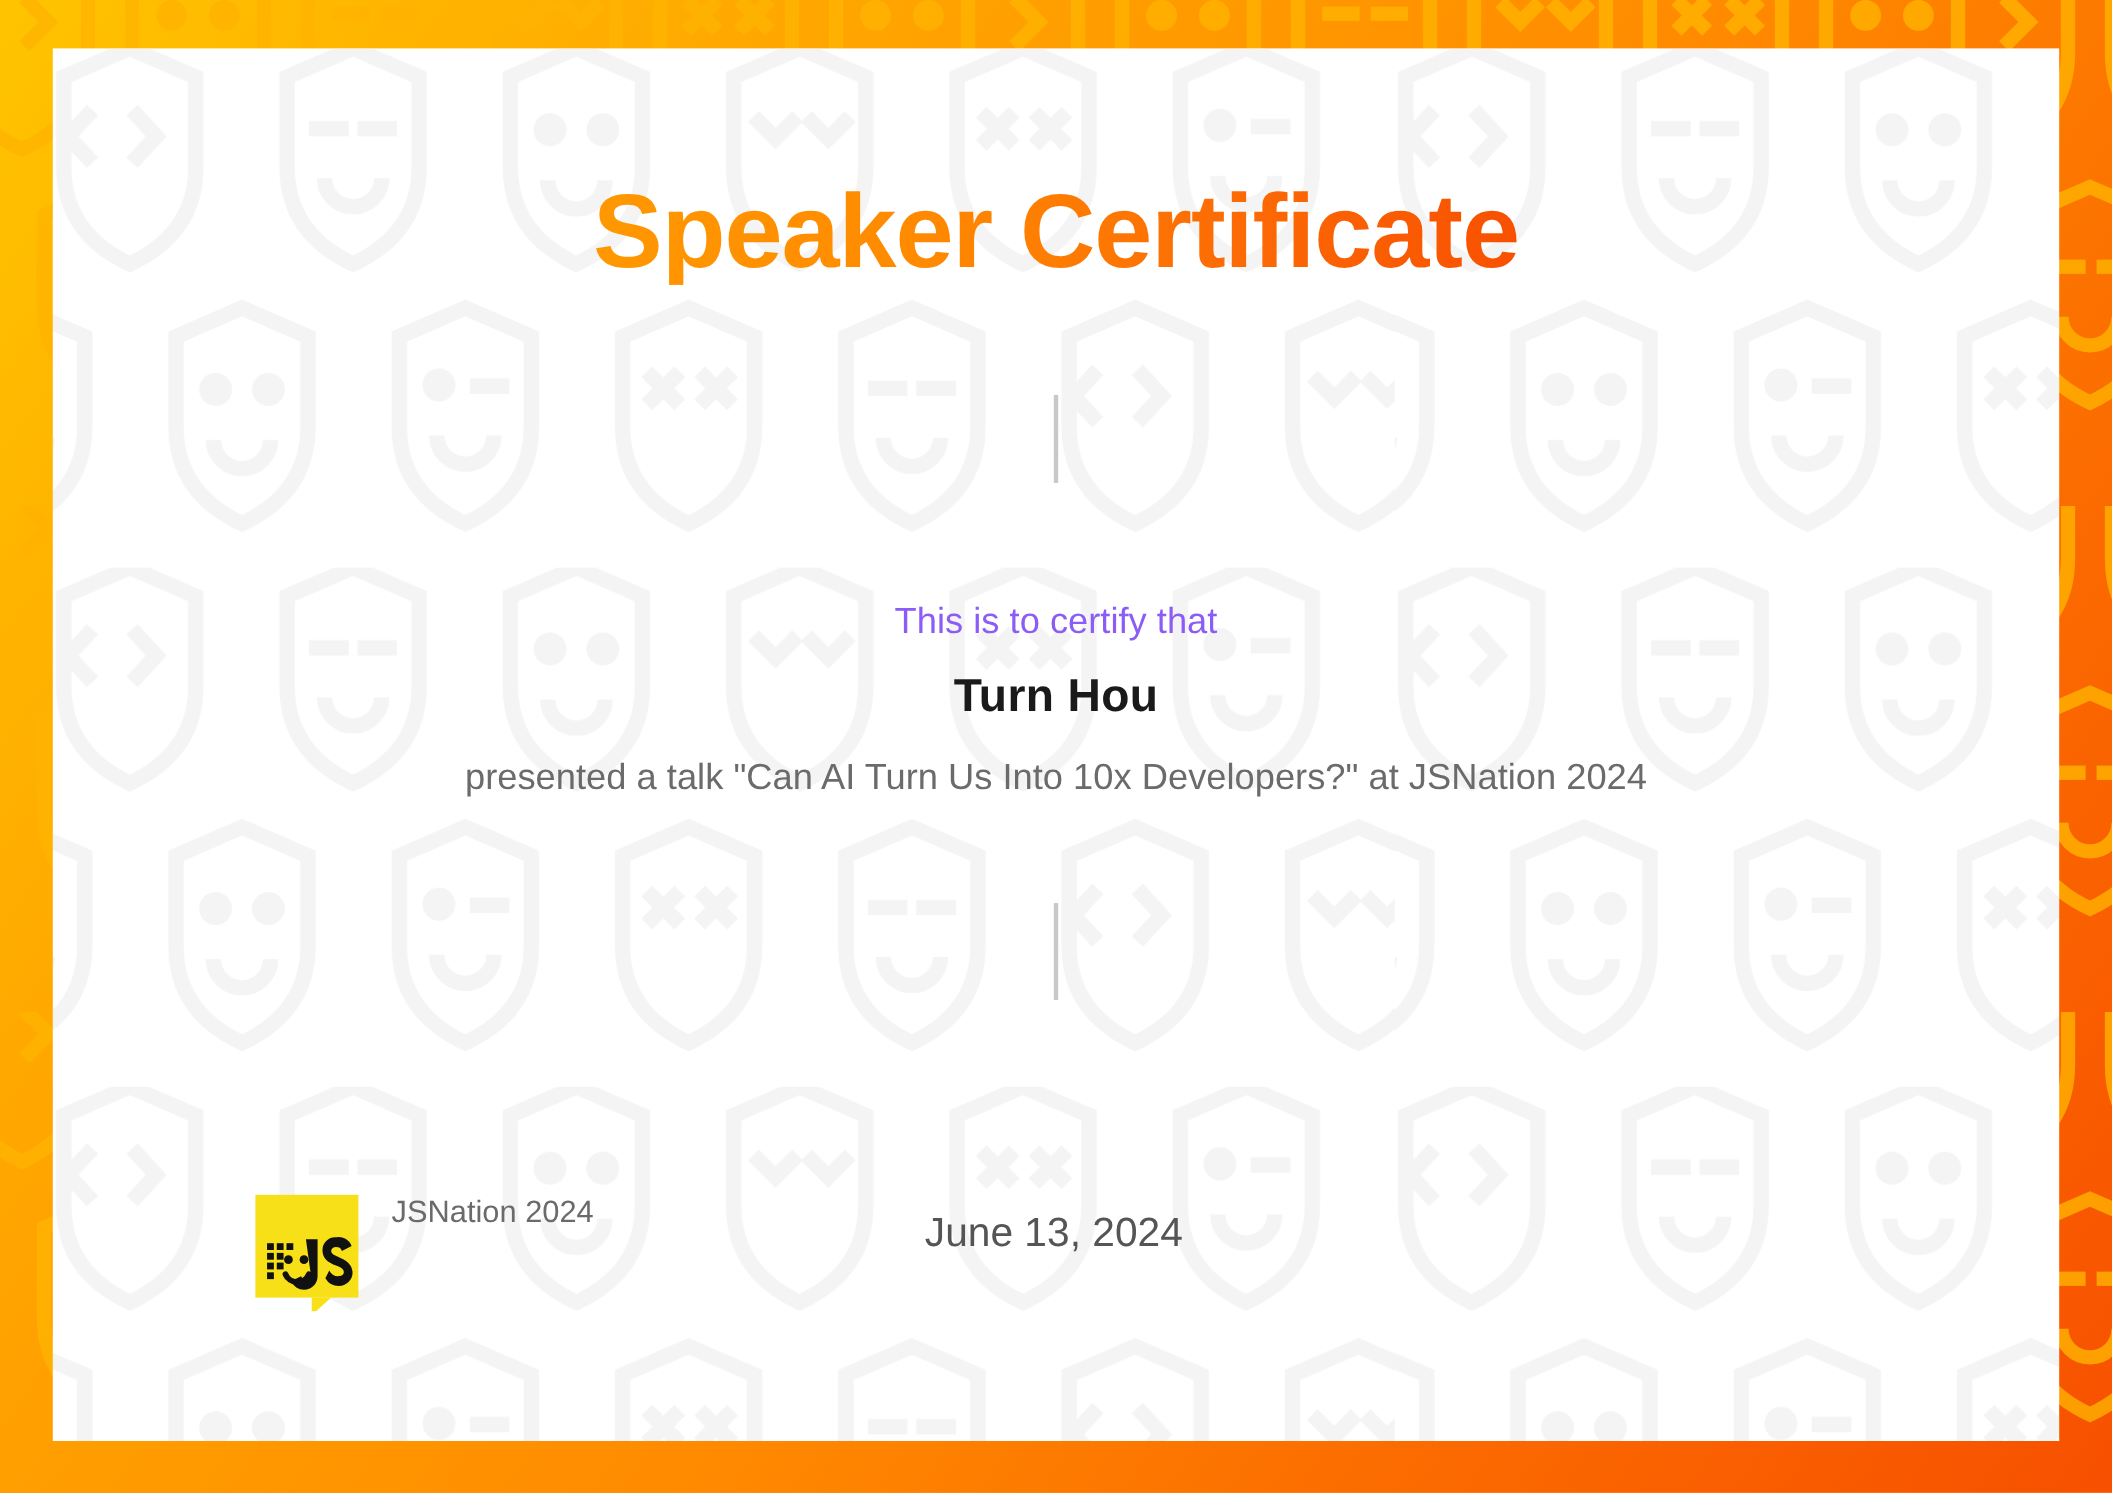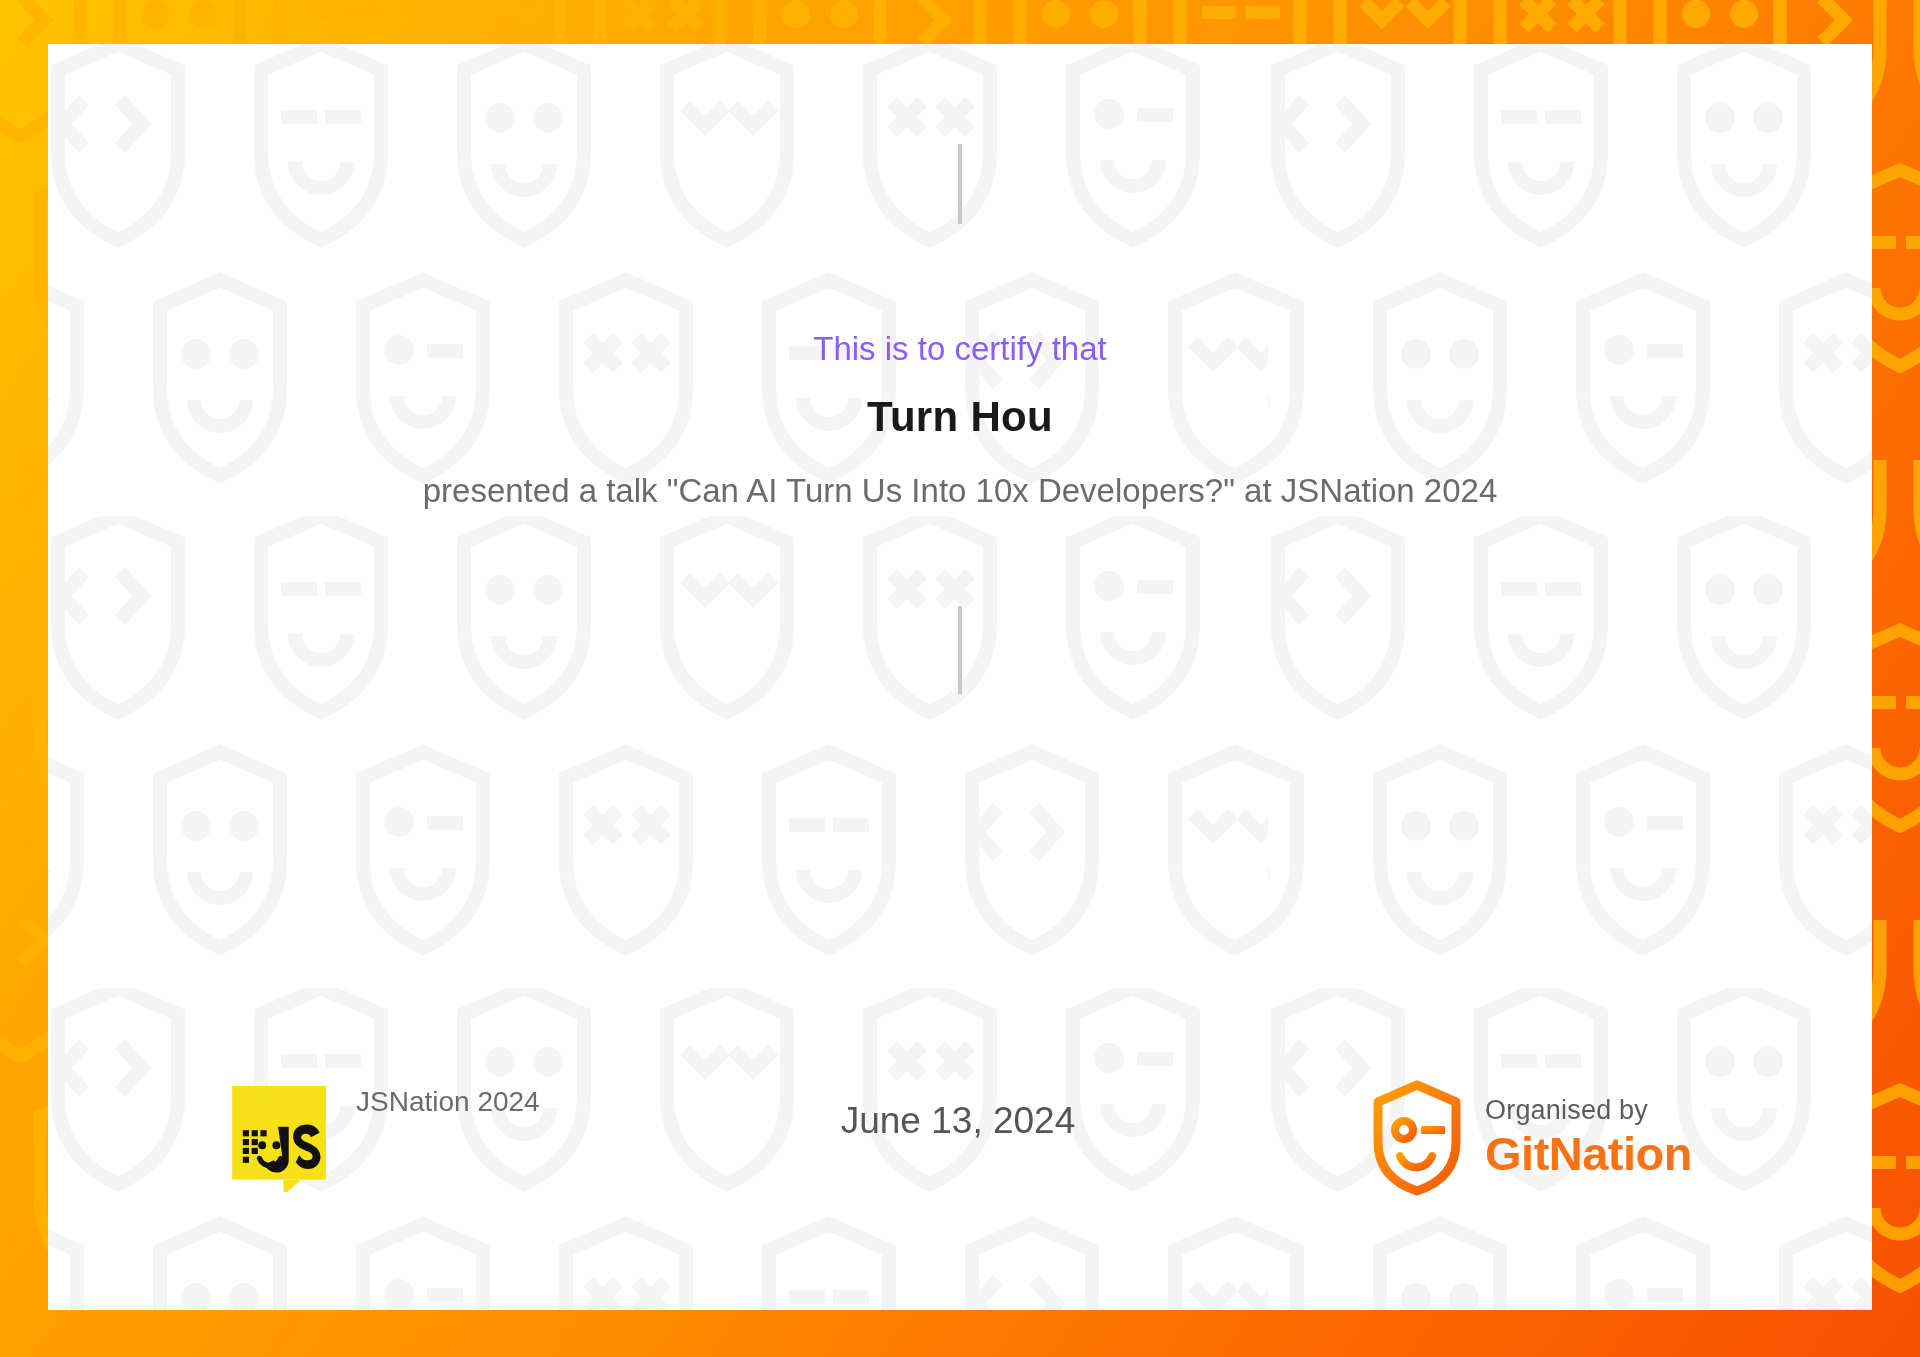--- a/index.html
+++ b/index.html
@@ -296,20 +296,21 @@
           <use href="#wcell-1" x="721" y="236"></use>
           <use href="#wcell-2" x="924" y="236"></use>
           <use href="#wcell-3" x="1127" y="236"></use>
         </pattern>
       </defs>
       <rect width="1824" height="1266" fill="url(#panelPat)"></rect>
     </svg>
 
     <div class="panel-content">
 
+      <h1 class="title">Speaker Certificate</h1>
 
       <div class="divider divider-top"></div>
 
       <div class="certify-line">This is to certify that</div>
 
       <div class="recipient-name">Turn Hou</div>
 
       <div class="talk-line">presented a talk "Can AI Turn Us Into 10x Developers?" at JSNation 2024</div>
 
       <div class="divider divider-bottom"></div>
@@ -336,36 +337,17 @@
             <g fill="#111111">
               <path d="M52 46 h12 v38 a14 14 0 0 1 -14 14 a14 14 0 0 1 -13 -9 l10 -5 a5 5 0 0 0 5 3 a5 5 0 0 0 5 -5 Z"></path>
               <path d="M72 86 a16 16 0 0 0 14 8 a14 14 0 0 0 14 -13 c0 -9 -6 -13 -15 -17 c-5 -2 -7 -4 -7 -6 c0 -2 2 -4 5 -4 c3 0 5 1 6 4 l10 -5 a14 14 0 0 0 -16 -9 a13 13 0 0 0 -14 13 c0 9 6 13 14 16 c6 2 8 4 8 7 c0 3 -3 4 -6 4 c-4 0 -7 -2 -9 -6 Z"></path>
             </g>
           </svg>
           <span class="js-event-label">JSNation 2024</span>
         </div>
 
         <div class="footer-date">June 13, 2024</div>
 
-        <div class="footer-right">
-          <svg class="gn-shield" viewBox="0 0 92 116" aria-hidden="true">
-            <defs>
-              <linearGradient id="gnGrad" x1="0" y1="0" x2="1" y2="1">
-                <stop offset="0%" stop-color="#FFA000"></stop>
-                <stop offset="55%" stop-color="#FA7A10"></stop>
-                <stop offset="100%" stop-color="#F45A00"></stop>
-              </linearGradient>
-            </defs>
-            <path d="M7 22 L46 5 L85 22 L85 62 Q85 98 46 111 Q7 98 7 62 Z" fill="none" stroke="url(#gnGrad)" stroke-width="9" stroke-linejoin="round"></path>
-            <circle cx="33" cy="50" r="9" fill="none" stroke="url(#gnGrad)" stroke-width="8"></circle>
-            <rect x="50" y="46" width="24" height="8" rx="1" fill="url(#gnGrad)"></rect>
-            <path d="M29 76 a17 17 0 0 0 32 0" fill="none" stroke="url(#gnGrad)" stroke-width="8" stroke-linecap="round"></path>
-          </svg>
-          <div class="gn-text">
-            <span class="gn-organised">Organised by</span>
-            <span class="gn-name">GitNation</span>
-          </div>
-        </div>
 
       </div>
     </div>
   </div>
 </div>
 
 </body></html>

